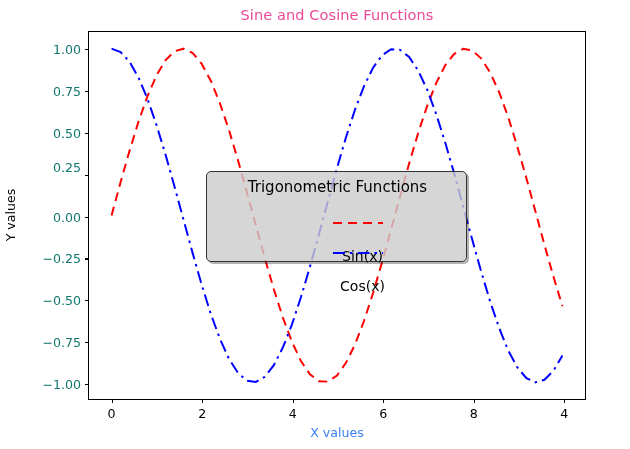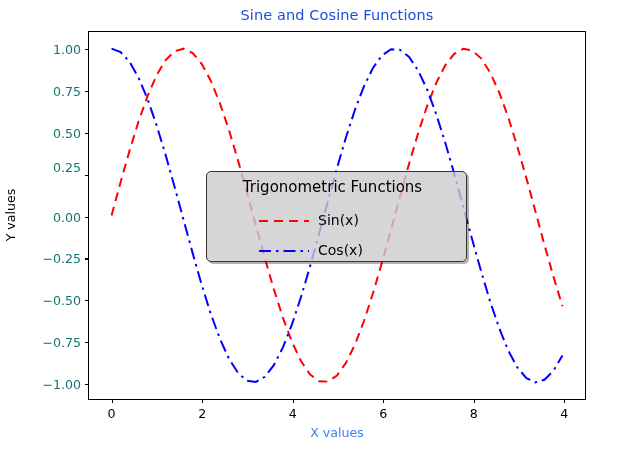--- a/index.html
+++ b/index.html
@@ -16,21 +16,21 @@
     font-family: "DejaVu Sans", sans-serif;
   }
   
   #chart-title {
     position: absolute;
     left: 88px;
     top: 7px;
     width: 498px;
     text-align: center;
     font-size: 14.5px;
-    color: #1d4ed8;
+    color: #ec4899;
     letter-spacing: 0.1px;
     white-space: nowrap;
   }
   
   #plot-area {
     position: absolute;
     left: 88px;
     top: 31px;
     width: 498px;
     height: 369px;
@@ -105,34 +105,35 @@
     position: absolute;
     left: 206px;
     top: 171px;
     width: 261px;
     height: 91px;
     box-sizing: border-box;
     background: rgba(204, 204, 204, 0.80);
     border: 1.2px solid #333333;
     border-radius: 5px;
     box-shadow: 2px 2px 0 rgba(0,0,0,0.30);
-    padding: 4px 10px 6px 2px;
+    padding: 4px 10px 6px 12px;
   }
   #legend-title {
     font-size: 15px;
     color: #000000;
     text-align: center;
     white-space: nowrap;
     line-height: 22px;
   }
   .legend-entry {
     display: flex;
-    align-items: flex-end;
+    align-items: center;
     height: 30px;
     padding-left: 50px;
+    flex-direction: column;
   }
   .legend-sample {
     width: 50px;
     height: 14px;
     flex: 0 0 50px;
     margin-right: 9px;
   }
   .legend-label {
     font-size: 14px;
     color: #000000;

